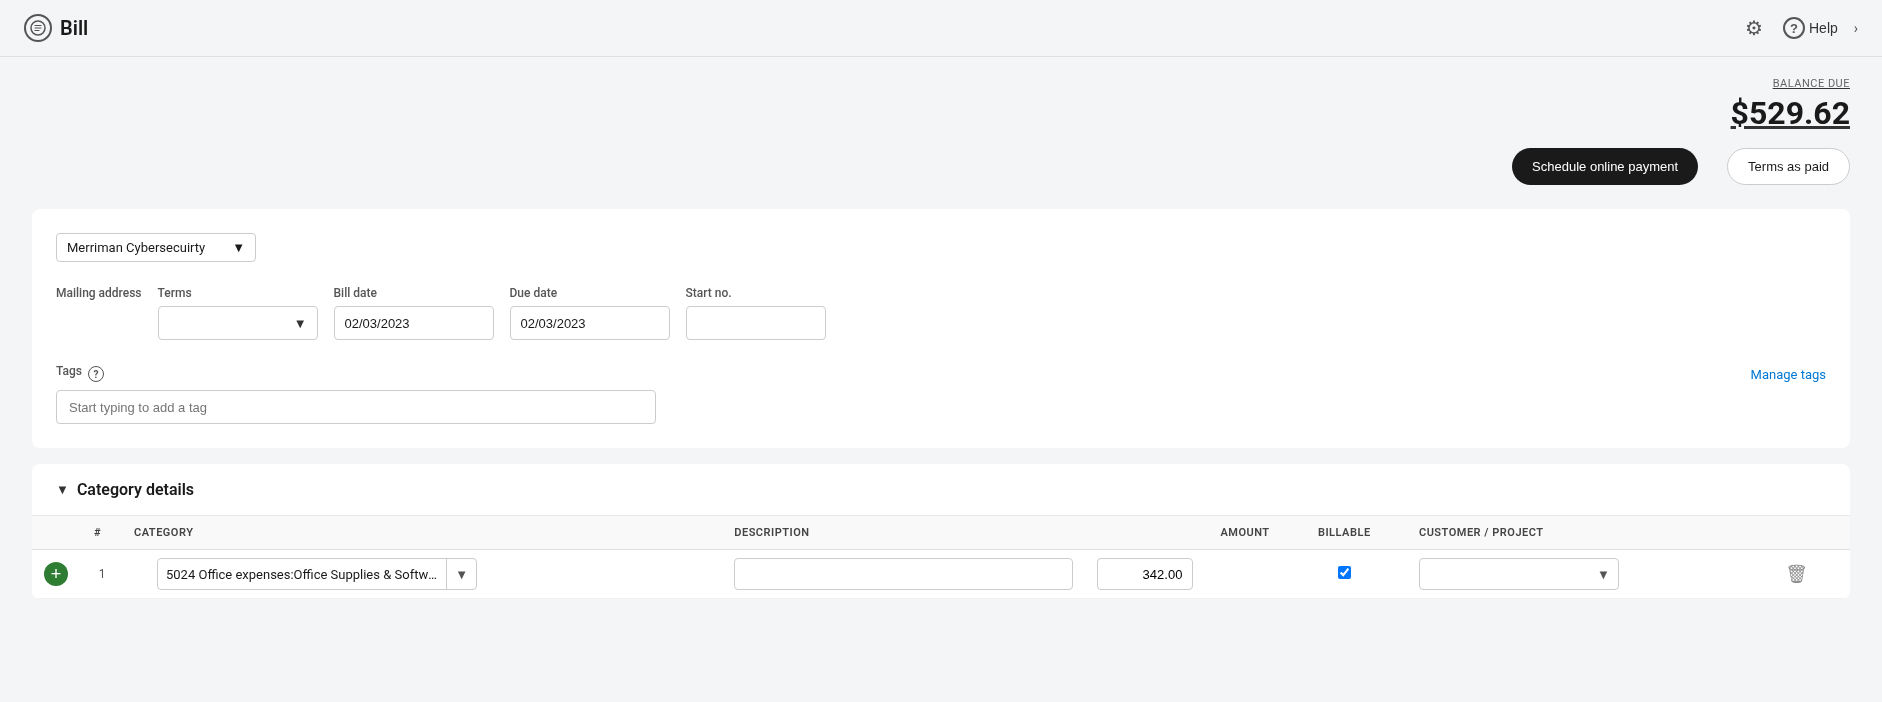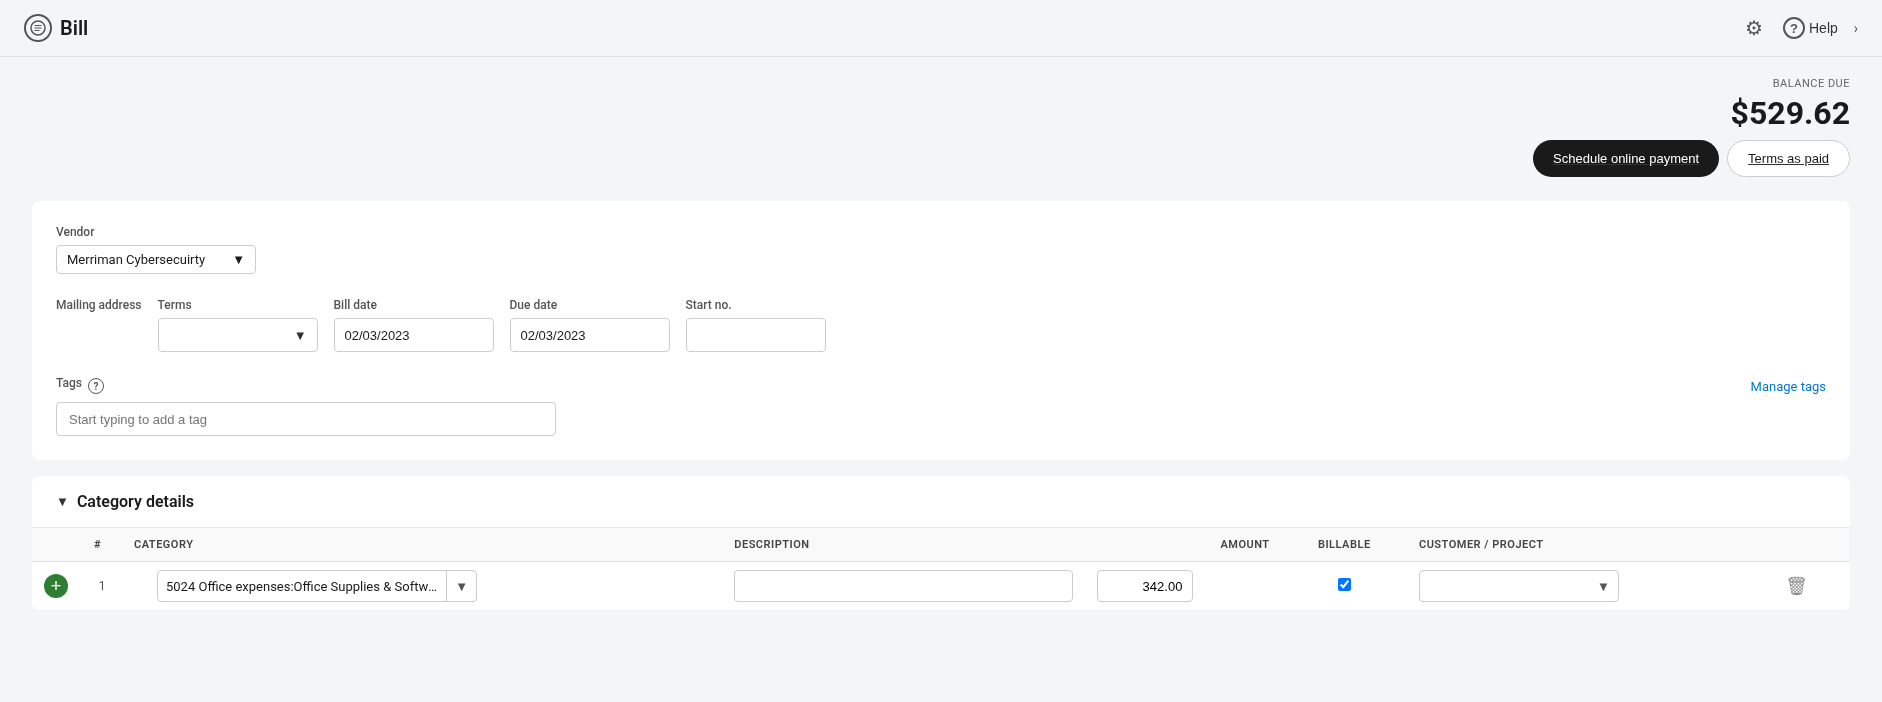--- a/index.html
+++ b/index.html
@@ -68,40 +68,40 @@
       font-size: 14px;
       color: #555;
     }
     .main-content {
       padding: 20px 32px;
       background: #f4f5f7;
       min-height: calc(100vh - 60px);
     }
     .balance-section {
       text-align: right;
-      margin-bottom: 8px;
+      margin-bottom: 16px;
+      text-decoration: underline;
     }
     .balance-label {
       font-size: 11px;
       color: #666;
       text-transform: uppercase;
       letter-spacing: 0.5px;
       margin-bottom: 4px;
     }
     .balance-amount {
       font-size: 32px;
       font-weight: 700;
       color: #1a1a1a;
     }
     .action-buttons {
       display: flex;
       justify-content: flex-end;
-      gap: 8px;
+      gap: 29px;
       margin-bottom: 24px;
-      text-decoration: underline;
     }
     .btn-primary {
       background: #1a1a1a;
       color: #fff;
       border: none;
       border-radius: 20px;
       padding: 10px 20px;
       font-size: 13px;
       font-weight: 500;
       cursor: pointer;
@@ -213,21 +213,21 @@
     .manage-tags-link {
       color: #0078d4;
       text-decoration: none;
       font-size: 13px;
       cursor: pointer;
     }
     .tags-input {
       border: 1px solid #ccc;
       border-radius: 4px;
       padding: 8px 12px;
-      width: 500px;
+      width: 600px;
       font-size: 13px;
       color: #999;
       background: #fff;
       height: 34px;
     }
     .category-section {
       background: #fff;
       border-radius: 8px;
       padding: 0;
       overflow: hidden;
@@ -438,21 +438,20 @@
   </div>
 
   <div class="action-buttons">
     <button class="btn-primary">Schedule online payment</button>
     <button class="btn-secondary">Terms as paid</button>
   </div>
 
   <div class="form-section">
 
     <div class="vendor-row">
-      <div class="field-label">Vendor</div>
       <div class="vendor-select">
         <span>Merriman Cybersecuirty</span>
         <span>▼</span>
       </div>
     </div>
 
     <div class="fields-row">
 
       <div class="field-group">
         <div class="field-label">Mailing address</div>

